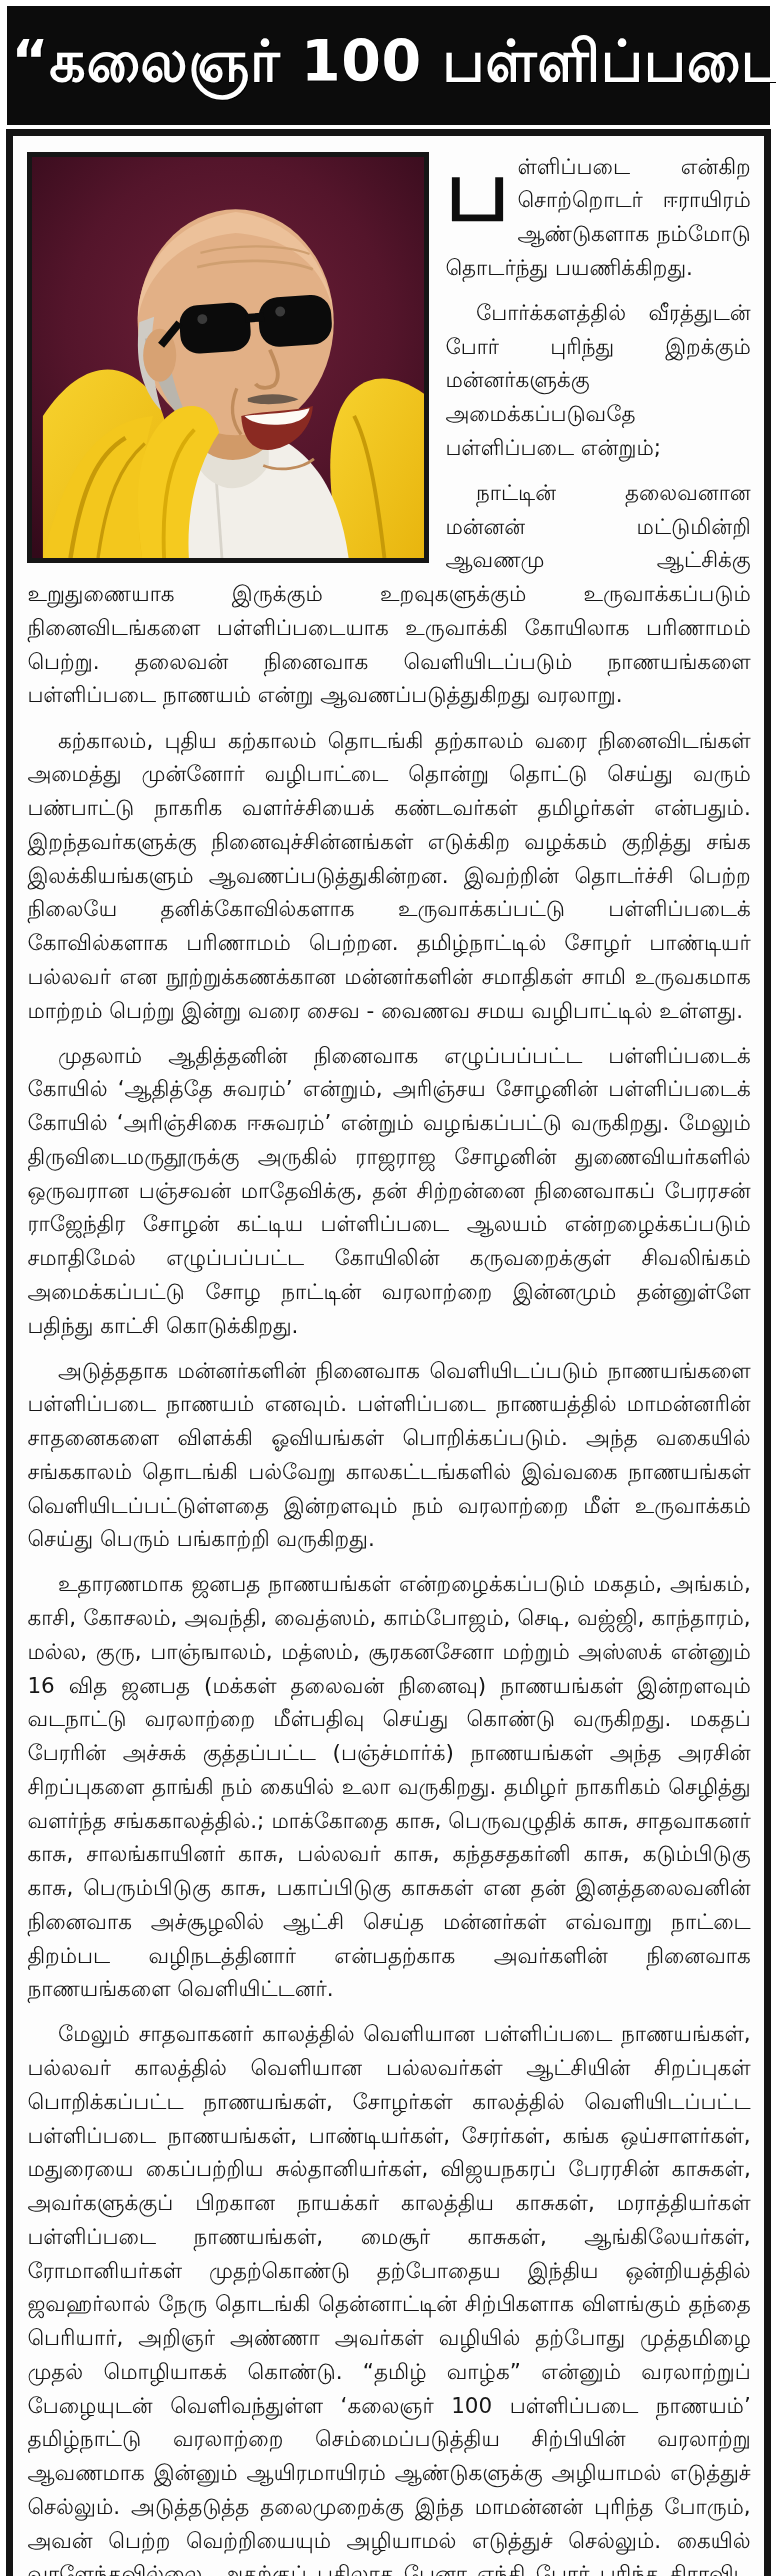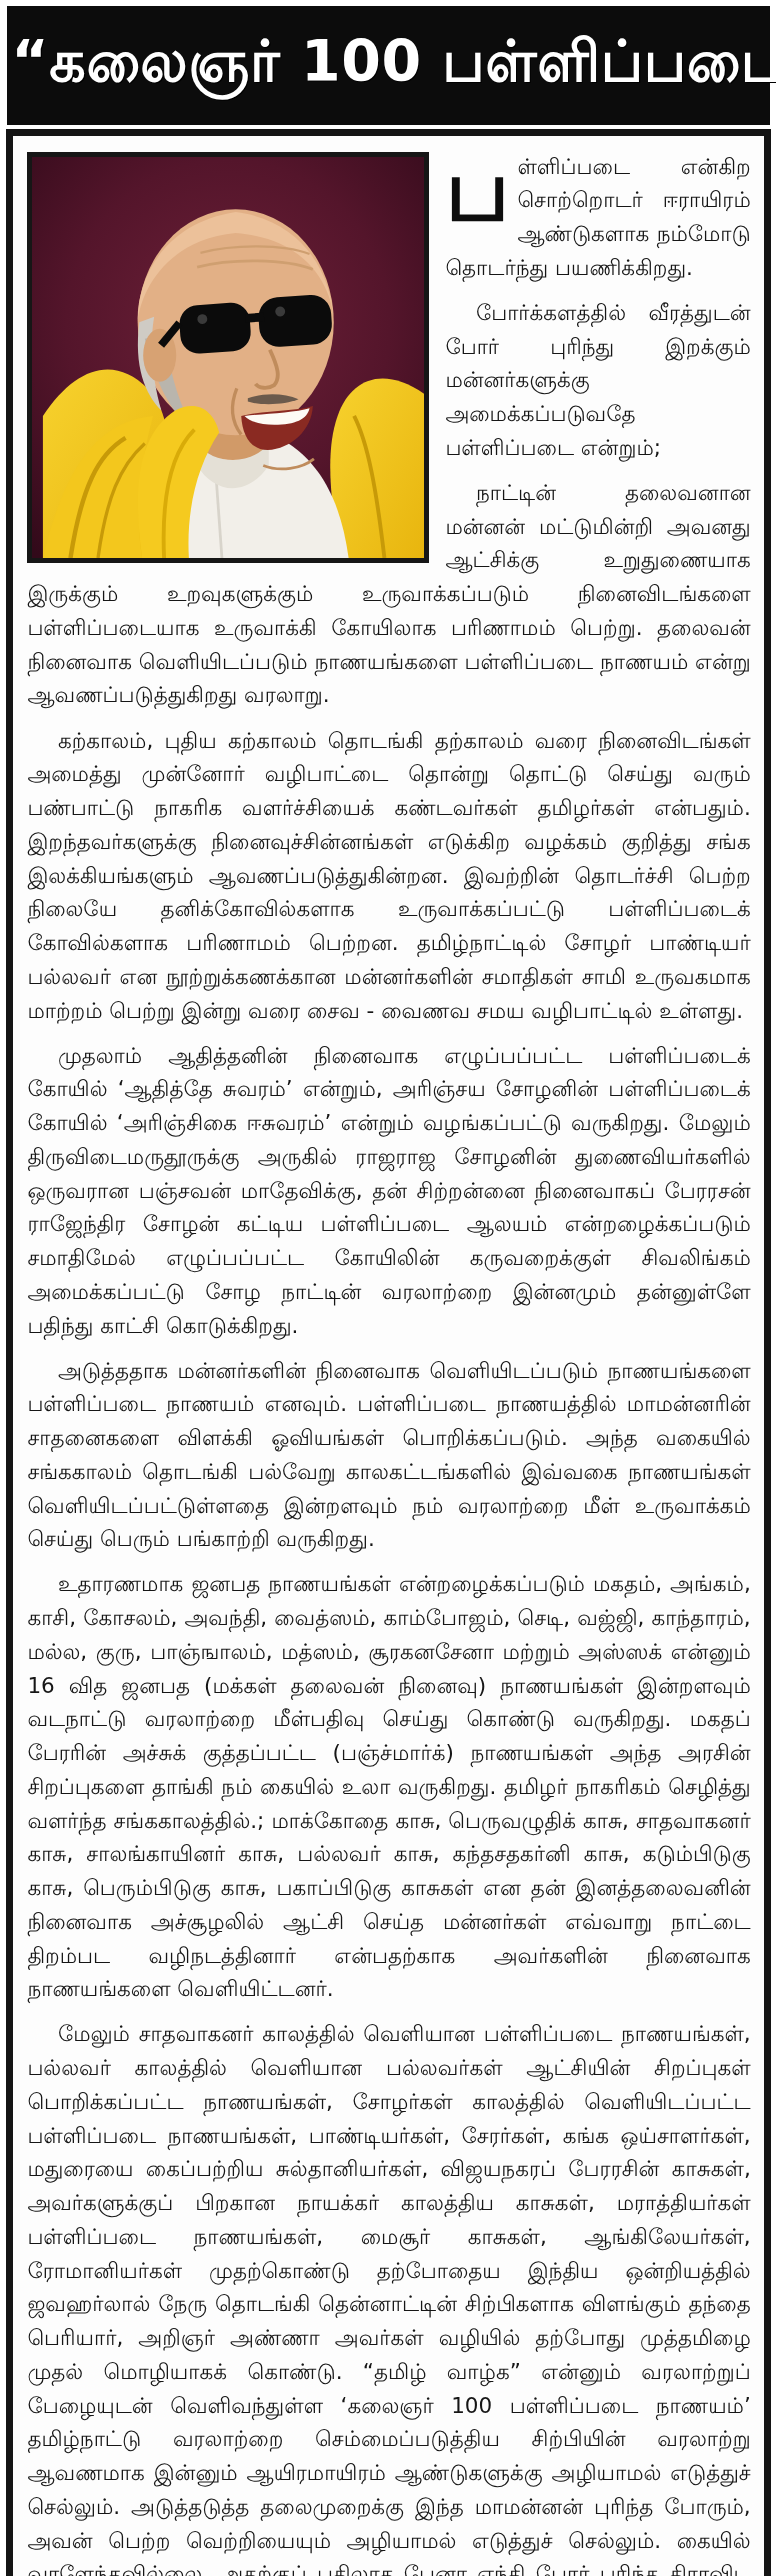--- a/index.html
+++ b/index.html
@@ -141,21 +141,21 @@
         <path d="M200 728 C180 580 200 500 260 460 C300 440 330 460 340 500 C300 560 280 640 285 728 Z" fill="#f5ca1f"></path>
         <path d="M240 728 C235 620 250 540 295 495" stroke="#d9ab08" stroke-width="7" fill="none"></path>
       </svg>
     </div>
 
     <p class="body-text lead">
       <span class="dropcap">ப</span><span>ள்ளிப்படை என்கிற சொற்றொடர் ஈராயிரம் ஆண்டுகளாக நம்மோடு தொடர்ந்து பயணிக்கிறது.</span>
     </p>
 
     <p class="body-text">போர்க்களத்தில் வீரத்துடன் போர் புரிந்து இறக்கும் மன்னர்களுக்கு அமைக்கப்படுவதே பள்ளிப்படை என்றும்;</p>
-    <p class="body-text">நாட்டின் தலைவனான மன்னன் மட்டுமின்றி அவனது ஆட்சிக்கு உறுதுணையாக இருக்கும் உறவுகளுக்கும் உருவாக்கப்படும் நினைவிடங்களை பள்ளிப்படையாக உருவாக்கி கோயிலாக பரிணாமம் பெற்று. தலைவன் நினைவாக வெளியிடப்படும் நாணயங்களை பள்ளிப்படை நாணயம் என்று ஆவணப்படுத்துகிறது வரலாறு.</p>
+    <p class="body-text">நாட்டின் தலைவனான மன்னன் மட்டுமின்றி ஆவணமு ஆட்சிக்கு உறுதுணையாக இருக்கும் உறவுகளுக்கும் உருவாக்கப்படும் நினைவிடங்களை பள்ளிப்படையாக உருவாக்கி கோயிலாக பரிணாமம் பெற்று. தலைவன் நினைவாக வெளியிடப்படும் நாணயங்களை பள்ளிப்படை நாணயம் என்று ஆவணப்படுத்துகிறது வரலாறு.</p>
     <p class="body-text">கற்காலம், புதிய கற்காலம் தொடங்கி தற்காலம் வரை நினைவிடங்கள் அமைத்து முன்னோர் வழிபாட்டை தொன்று தொட்டு செய்து வரும் பண்பாட்டு நாகரிக வளர்ச்சியைக் கண்டவர்கள் தமிழர்கள் என்பதும். இறந்தவர்களுக்கு நினைவுச்சின்னங்கள் எடுக்கிற வழக்கம் குறித்து சங்க இலக்கியங்களும் ஆவணப்படுத்துகின்றன. இவற்றின் தொடர்ச்சி பெற்ற நிலையே தனிக்கோவில்களாக உருவாக்கப்பட்டு பள்ளிப்படைக் கோவில்களாக பரிணாமம் பெற்றன. தமிழ்நாட்டில் சோழர் பாண்டியர் பல்லவர் என நூற்றுக்கணக்கான மன்னர்களின் சமாதிகள் சாமி உருவகமாக மாற்றம் பெற்று இன்று வரை சைவ - வைணவ சமய வழிபாட்டில் உள்ளது.</p>
     <p class="body-text">முதலாம் ஆதித்தனின் நினைவாக எழுப்பப்பட்ட பள்ளிப்படைக் கோயில் ‘ஆதித்தே சுவரம்’ என்றும், அரிஞ்சய சோழனின் பள்ளிப்படைக் கோயில் ‘அரிஞ்சிகை ஈசுவரம்’ என்றும் வழங்கப்பட்டு வருகிறது. மேலும் திருவிடைமருதூருக்கு அருகில் ராஜராஜ சோழனின் துணைவியர்களில் ஒருவரான பஞ்சவன் மாதேவிக்கு, தன் சிற்றன்னை நினைவாகப் பேரரசன் ராஜேந்திர சோழன் கட்டிய பள்ளிப்படை ஆலயம் என்றழைக்கப்படும் சமாதிமேல் எழுப்பப்பட்ட கோயிலின் கருவறைக்குள் சிவலிங்கம் அமைக்கப்பட்டு சோழ நாட்டின் வரலாற்றை இன்னமும் தன்னுள்ளே பதிந்து காட்சி கொடுக்கிறது.</p>
     <p class="body-text">அடுத்ததாக மன்னர்களின் நினைவாக வெளியிடப்படும் நாணயங்களை பள்ளிப்படை நாணயம் எனவும். பள்ளிப்படை நாணயத்தில் மாமன்னரின் சாதனைகளை விளக்கி ஓவியங்கள் பொறிக்கப்படும். அந்த வகையில் சங்ககாலம் தொடங்கி பல்வேறு காலகட்டங்களில் இவ்வகை நாணயங்கள் வெளியிடப்பட்டுள்ளதை இன்றளவும் நம் வரலாற்றை மீள் உருவாக்கம் செய்து பெரும் பங்காற்றி வருகிறது.</p>
     <p class="body-text">உதாரணமாக ஜனபத நாணயங்கள் என்றழைக்கப்படும் மகதம், அங்கம், காசி, கோசலம், அவந்தி, வைத்ஸம், காம்போஜம், செடி, வஜ்ஜி, காந்தாரம், மல்ல, குரு, பாஞ்ஙாலம், மத்ஸம், சூரகனசேனா மற்றும் அஸ்ஸக் என்னும் 16 வித ஜனபத (மக்கள் தலைவன் நினைவு) நாணயங்கள் இன்றளவும் வடநாட்டு வரலாற்றை மீள்பதிவு செய்து கொண்டு வருகிறது. மகதப் பேரரின் அச்சுக் குத்தப்பட்ட (பஞ்ச்மார்க்) நாணயங்கள் அந்த அரசின் சிறப்புகளை தாங்கி நம் கையில் உலா வருகிறது. தமிழர் நாகரிகம் செழித்து வளர்ந்த சங்ககாலத்தில்.; மாக்கோதை காசு, பெருவழுதிக் காசு, சாதவாகனர் காசு, சாலங்காயினர் காசு, பல்லவர் காசு, கந்தசதகர்னி காசு, கடும்பிடுகு காசு, பெரும்பிடுகு காசு, பகாப்பிடுகு காசுகள் என தன் இனத்தலைவனின் நினைவாக அச்சூழலில் ஆட்சி செய்த மன்னர்கள் எவ்வாறு நாட்டை திறம்பட வழிநடத்தினார் என்பதற்காக அவர்களின் நினைவாக நாணயங்களை வெளியிட்டனர்.</p>
     <p class="body-text">மேலும் சாதவாகனர் காலத்தில் வெளியான பள்ளிப்படை நாணயங்கள், பல்லவர் காலத்தில் வெளியான பல்லவர்கள் ஆட்சியின் சிறப்புகள் பொறிக்கப்பட்ட நாணயங்கள், சோழர்கள் காலத்தில் வெளியிடப்பட்ட பள்ளிப்படை நாணயங்கள், பாண்டியர்கள், சேரர்கள், கங்க ஒய்சாளர்கள், மதுரையை கைப்பற்றிய சுல்தானியர்கள், விஜயநகரப் பேரரசின் காசுகள், அவர்களுக்குப் பிறகான நாயக்கர் காலத்திய காசுகள், மராத்தியர்கள் பள்ளிப்படை நாணயங்கள், மைசூர் காசுகள், ஆங்கிலேயர்கள், ரோமானியர்கள் முதற்கொண்டு தற்போதைய இந்திய ஒன்றியத்தில் ஜவஹர்லால் நேரு தொடங்கி தென்னாட்டின் சிற்பிகளாக விளங்கும் தந்தை பெரியார், அறிஞர் அண்ணா அவர்கள் வழியில் தற்போது முத்தமிழை முதல் மொழியாகக் கொண்டு. “தமிழ் வாழ்க” என்னும் வரலாற்றுப் பேழையுடன் வெளிவந்துள்ள ‘கலைஞர் 100 பள்ளிப்படை நாணயம்’ தமிழ்நாட்டு வரலாற்றை செம்மைப்படுத்திய சிற்பியின் வரலாற்று ஆவணமாக இன்னும் ஆயிரமாயிரம் ஆண்டுகளுக்கு அழியாமல் எடுத்துச் செல்லும். அடுத்தடுத்த தலைமுறைக்கு இந்த மாமன்னன் புரிந்த போரும், அவன் பெற்ற வெற்றியையும் அழியாமல் எடுத்துச் செல்லும். கையில் வாளேந்தவில்லை. அதற்குப் பதிலாக பேனா ஏந்தி போர் புரிந்த திராவிட வேந்தன் கலைஞர் கருணாநிதி. பராந்தக சோழனின் மூத்த மகன் இராஜாதித்தன் தக்கோலப் போரில் இரட்டை மண்டலத்து கன்னர தேவன் எய்திய அம்பால் யானை மேல் அமர்ந்து போரிடும்போதே வீரமரணம் அடைந்த காட்சியைப் போல.</p>
 
   </div>
 </div>
 
 

